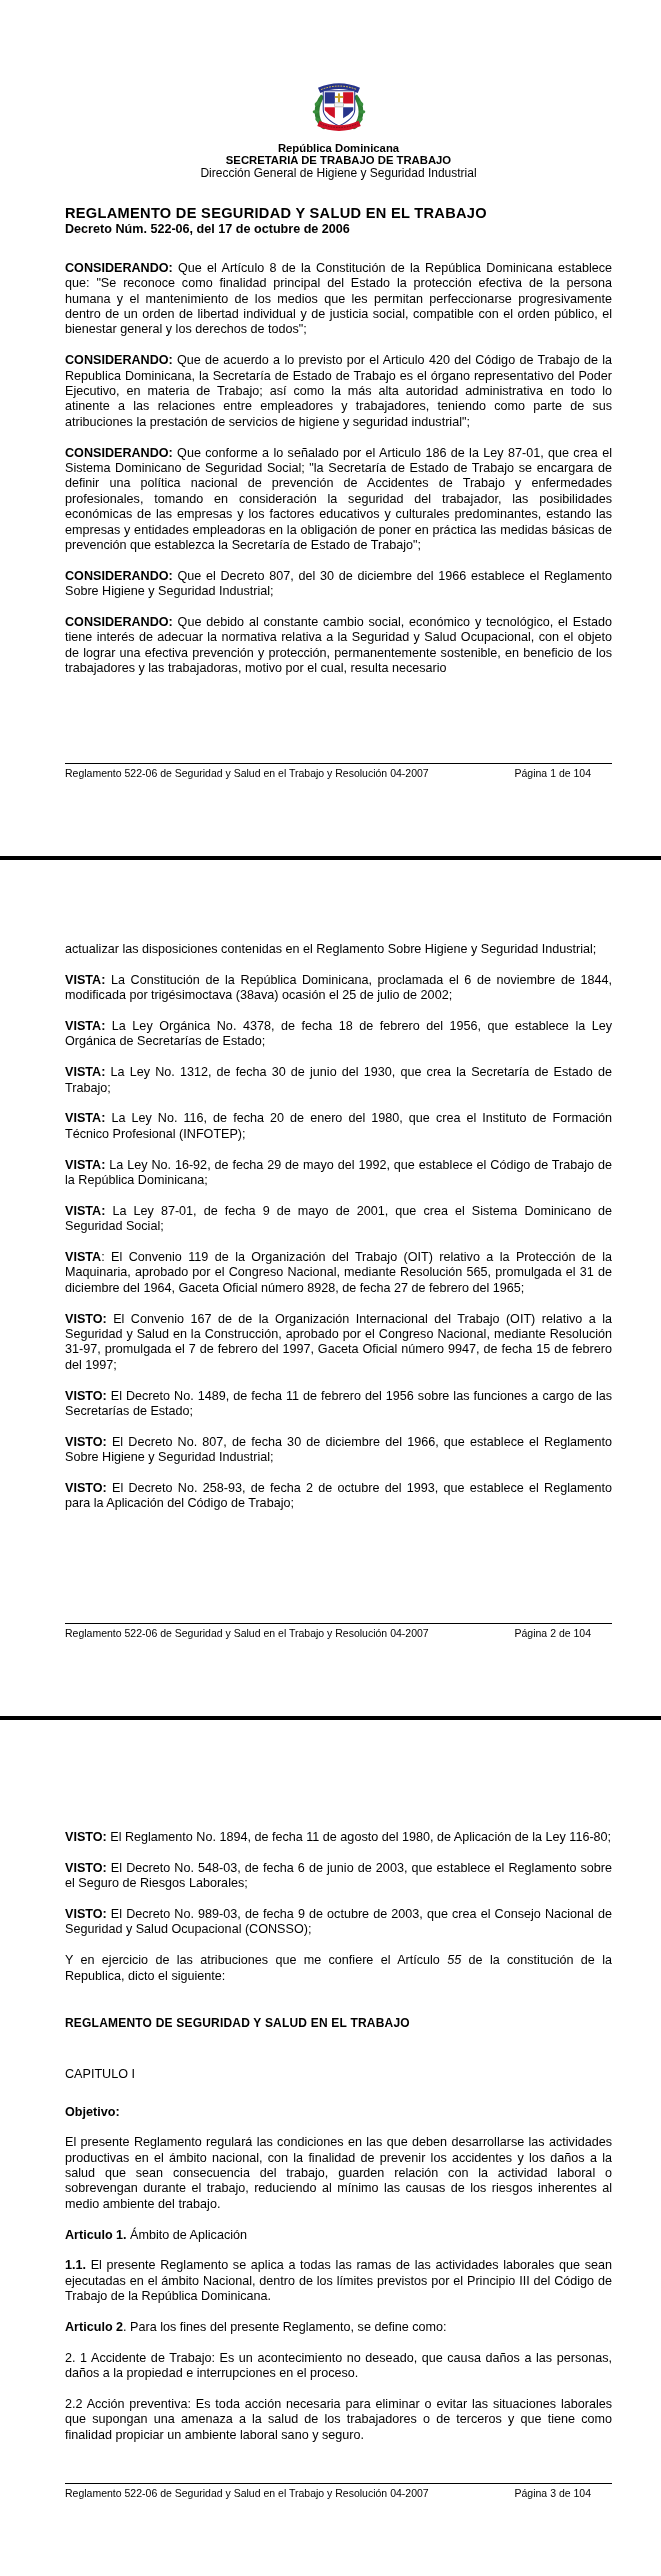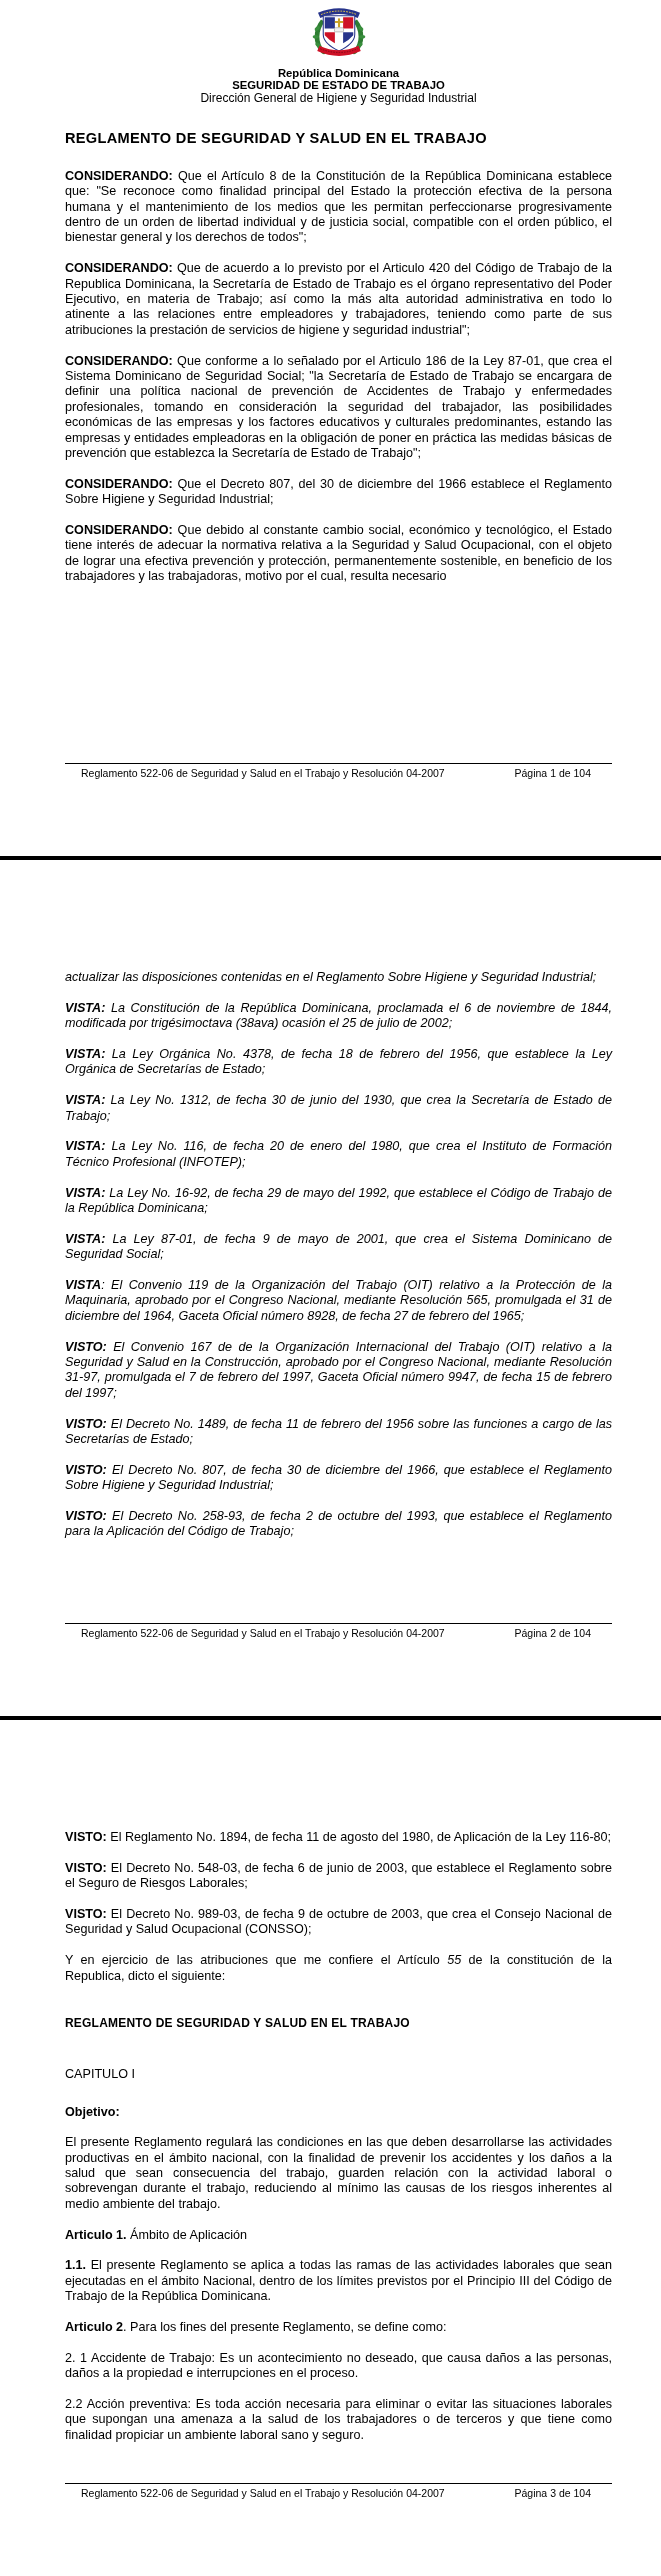--- a/index.html
+++ b/index.html
@@ -5,21 +5,21 @@
   html, body { margin:0; padding:0; background:#ffffff; }
   body { width:661px; font-family:"Liberation Sans", sans-serif; color:#000; }
   .doc { width:661px; }
 
   .page { position:relative; width:661px; height:856px; background:#fff; overflow:hidden; }
   .sep  { width:661px; height:4px; background:#000; }
 
   .content { position:absolute; left:65px; width:547px; top:0; }
 
   
-  .p1-head { text-align:center; }
+  .p1-head { text-align:center; padding-top:75px; }
   .emblem { width:60px; height:63px; display:inline-block; }
   .hdr-country   { font-size:11.3px; font-weight:bold; line-height:12px; margin:0.8px 0 0; }
   .hdr-secretary { font-size:11.3px; font-weight:bold; line-height:13px; margin:0; }
   .hdr-division  { font-size:12px; line-height:13px; margin:0; }
 
   .doc-title  { font-size:14.6px; font-weight:bold; letter-spacing:0.3px; margin:25px 0 0; line-height:16px; }
   .doc-decree { font-size:12.6px; font-weight:bold; margin:1.6px 0 0; line-height:15.4px; }
 
   .body-start { margin-top:23px; }
 
@@ -28,21 +28,21 @@
   .para:last-child { margin-bottom:0; }
 
   .section-title { font-size:12px; font-weight:bold; letter-spacing:0.2px; margin:32px 0 0; line-height:14.6px; }
   .chapter      { font-size:12.6px; font-weight:normal; margin:36px 0 0; line-height:14.6px; }
   .objective    { font-size:12.6px; font-weight:bold; margin:24px 0 14.6px; line-height:15.4px; }
 
   .pagefoot { position:absolute; left:65px; width:547px; top:763px;
               border-top:1.2px solid #000; padding-top:3.2px;
               font-size:10.5px; line-height:12px; display:flex; justify-content:space-between; }
   .pagefoot .pf-right { margin-right:21px; white-space:nowrap;text-align:right; }
-  .pagefoot .pf-left  { white-space:nowrap;margin-left:16px; }
+  .pagefoot .pf-left  { white-space:nowrap; }
 </style>
 </head>
 <body>
 
 <div class="doc">
 
   <div class="page">
     <div class="content">
 
       <div class="p1-head">
@@ -68,45 +68,46 @@
           <path d="M45.5,43 h13.5 v4 Q53,54 45.5,57.5 Z" fill="#27348b"></path>
 
           <rect x="38.6" y="24.5" width="2.8" height="12" fill="#c9a227"></rect>
           <rect x="34.5" y="28" width="11" height="2.6" fill="#c9a227"></rect>
           <rect x="34" y="37" width="12" height="5.5" rx="1.2" fill="#f2f2f2" stroke="#999" stroke-width="0.8"></rect>
 
           <path d="M11,68 Q40,81 69,68 L66,61 Q40,73 14,61 Z" fill="#ce1126"></path>
           <path d="M15,65 Q40,75 65,65" stroke="#7a0b18" stroke-width="1.2" fill="none" stroke-dasharray="2 1.6"></path>
         </svg>
         <p class="hdr-country">República Dominicana</p>
-        <p class="hdr-secretary">SEGURIDAD DE ESTADO DE TRABAJO</p>
+        <p class="hdr-secretary">SECRETARIA DE TRABAJO DE TRABAJO</p>
         <p class="hdr-division">Dirección General de Higiene y Seguridad Industrial</p>
       </div>
 
       <h1 class="doc-title">REGLAMENTO DE SEGURIDAD Y SALUD EN EL TRABAJO</h1>
+      <h2 class="doc-decree">Decreto Núm. 522-06, del 17 de octubre de 2006</h2>
 
       <div class="body-start">
         <p class="para"><b>CONSIDERANDO:</b><span> Que el Artículo 8 de la Constitución de la República Dominicana establece que: "Se reconoce como finalidad principal del Estado la protección efectiva de la persona humana y el mantenimiento de los medios que les permitan perfeccionarse progresivamente dentro de un orden de libertad individual y de justicia social, compatible con el orden público, el bienestar general y los derechos de todos";</span></p>
         <p class="para"><b>CONSIDERANDO:</b><span> Que de acuerdo a lo previsto por el Articulo 420 del Código de Trabajo de la Republica Dominicana, la Secretaría de Estado de Trabajo es el órgano representativo del Poder Ejecutivo, en materia de Trabajo; así como la más alta autoridad administrativa en todo lo atinente a las relaciones entre empleadores y trabajadores, teniendo como parte de sus atribuciones la prestación de servicios de higiene y seguridad industrial";</span></p>
         <p class="para"><b>CONSIDERANDO:</b><span> Que conforme a lo señalado por el Articulo 186 de la Ley 87-01, que crea el Sistema Dominicano de Seguridad Social; "la Secretaría de Estado de Trabajo se encargara de definir una política nacional de prevención de Accidentes de Trabajo y enfermedades profesionales, tomando en consideración la seguridad del trabajador, las posibilidades económicas de las empresas y los factores educativos y culturales predominantes, estando las empresas y entidades empleadoras en la obligación de poner en práctica las medidas básicas de prevención que establezca la Secretaría de Estado de Trabajo";</span></p>
         <p class="para"><b>CONSIDERANDO:</b><span> Que el Decreto 807, del 30 de diciembre del 1966 establece el Reglamento Sobre Higiene y Seguridad Industrial;</span></p>
         <p class="para"><b>CONSIDERANDO:</b><span> Que debido al constante cambio social, económico y tecnológico, el Estado tiene interés de adecuar la normativa relativa a la Seguridad y Salud Ocupacional, con el objeto de lograr una efectiva prevención y protección, permanentemente sostenible, en beneficio de los trabajadores y las trabajadoras, motivo por el cual, resulta necesario</span></p>
       </div>
     </div>
 
     <div class="pagefoot">
       <span class="pf-left">Reglamento 522-06 de Seguridad y Salud en el Trabajo  y Resolución 04-2007</span>
       <span class="pf-right">Página 1 de 104</span>
     </div>
   </div>
 
   <div class="sep"></div>
 
   <div class="page">
-    <div class="content" style="padding-top:110px;font-style:italic;">
+    <div class="content" style="padding-top:82px;">
       <p class="para"><span>actualizar las disposiciones contenidas en el Reglamento Sobre Higiene y Seguridad Industrial;</span></p>
       <p class="para"><b>VISTA:</b><span> La Constitución de la República Dominicana, proclamada el 6 de noviembre de 1844, modificada por trigésimoctava (38ava) ocasión el 25 de julio de 2002;</span></p>
       <p class="para"><b>VISTA:</b><span> La Ley Orgánica No. 4378, de fecha 18 de febrero del 1956, que establece la Ley Orgánica de Secretarías de Estado;</span></p>
       <p class="para"><b>VISTA:</b><span> La Ley No. 1312, de fecha 30 de junio del 1930, que crea la Secretaría de Estado de Trabajo;</span></p>
       <p class="para"><b>VISTA:</b><span> La Ley No. 116, de fecha 20 de enero del 1980, que crea el Instituto de Formación Técnico Profesional (INFOTEP);</span></p>
       <p class="para"><b>VISTA:</b><span> La Ley No. 16-92, de fecha 29 de mayo del 1992, que establece el Código de Trabajo de la República Dominicana;</span></p>
       <p class="para"><b>VISTA:</b><span> La Ley 87-01, de fecha 9 de mayo de 2001, que crea el Sistema Dominicano de Seguridad Social;</span></p>
       <p class="para"><b>VISTA</b><span>: El Convenio 119 de la Organización del Trabajo (OIT) relativo a la Protección de la Maquinaria, aprobado por el Congreso Nacional, mediante Resolución 565, promulgada el 31 de diciembre del 1964, Gaceta Oficial número 8928, de fecha 27 de febrero del 1965;</span></p>
       <p class="para"><b>VISTO:</b><span> El Convenio 167 de de la Organización Internacional del Trabajo (OIT) relativo a la Seguridad y Salud en la Construcción, aprobado por el Congreso Nacional, mediante Resolución 31-97, promulgada el 7 de febrero del 1997, Gaceta Oficial número 9947, de fecha 15 de febrero del 1997;</span></p>
       <p class="para"><b>VISTO:</b><span> El Decreto No. 1489, de fecha 11 de febrero del 1956 sobre las funciones a cargo de las Secretarías de Estado;</span></p>

